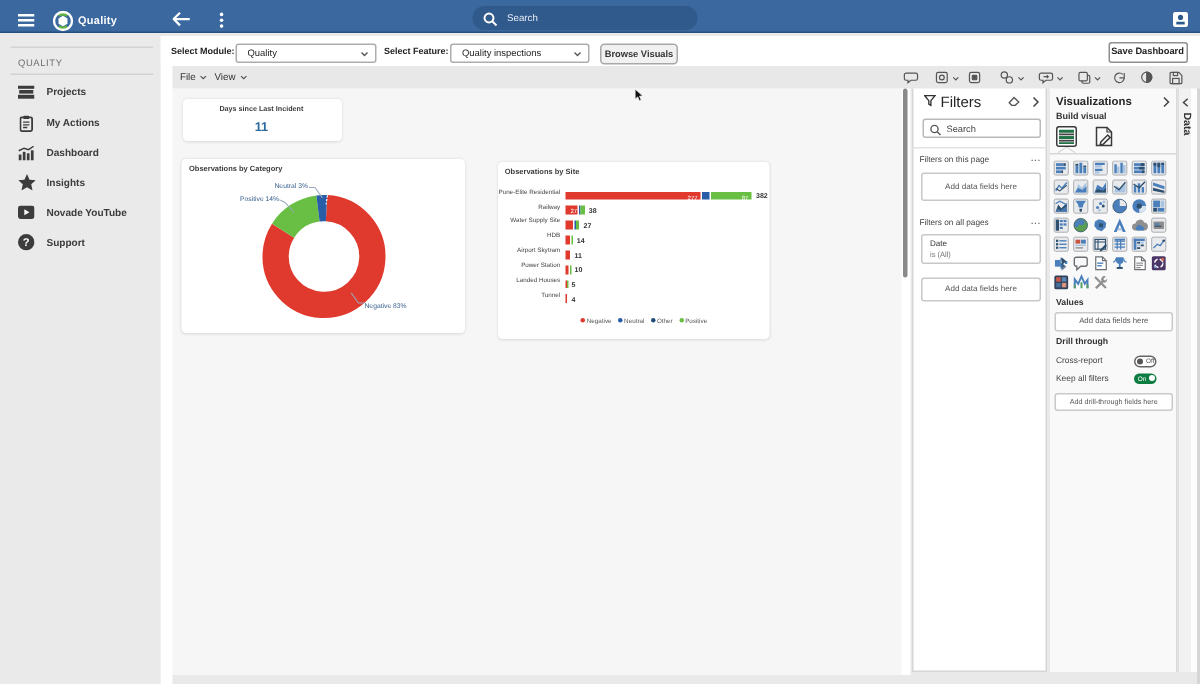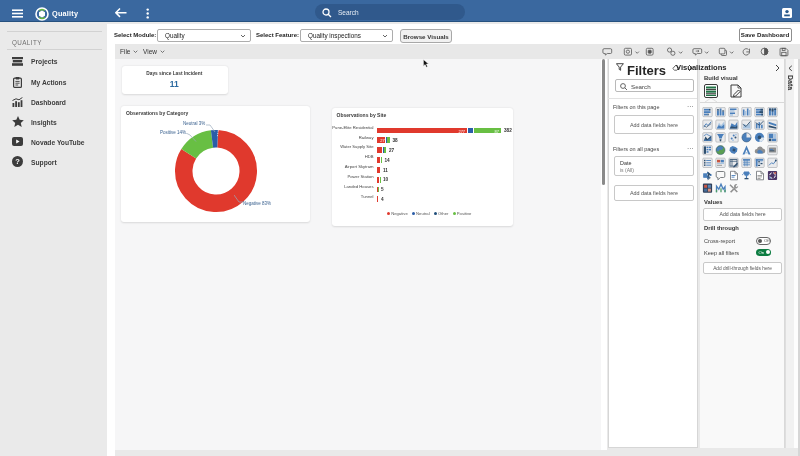--- a/index.html
+++ b/index.html
@@ -281,21 +281,21 @@
     </div>
   </div>
 
   <div class="abs" id="scrolltrack"></div>
   <div class="abs" id="scrollthumb"></div>
 
   <div class="abs" id="filters"></div>
   <svg class="abs" style="left:616px;top:63px" width="8" height="8" fill="none" stroke="#333" stroke-width="0.9">
       <path d="M0.4 0.7 h7 l-2.8 3.4 v3.2 l-1.4 -0.9 v-2.3 Z"></path>
     </svg>
-  <div class="abs" style="left:627px;top:62.5px;font-size:13px;font-weight:bold;color:#252525">Filters</div>
+  <div class="abs" style="left:627px;top:62.5px;font-size:10px;font-weight:normal;color:#252525">Filters</div>
   <svg class="abs" style="left:672px;top:64px" width="8" height="7" fill="none" stroke="#555" stroke-width="0.9">
       <path d="M0.8 4.5 L4 1 L7.2 4 L4.8 6.2 L2.5 6.2 Z"></path>
     </svg>
   <svg class="abs" style="left:688px;top:63.5px" width="5" height="8" fill="none" stroke="#444" stroke-width="1">
       <path d="M1 1 L4 4 L1 7"></path>
     </svg>
   <div class="abs" style="left:614.5px;top:79px;width:79px;height:13px;background:#fff;border:1px solid #b9b9b9;border-radius:2px"></div>
   <svg class="abs" style="left:620px;top:82.5px" width="8" height="8">
       <circle cx="3" cy="3" r="2.4" fill="none" stroke="#555" stroke-width="0.9"></circle>
       <line x1="4.8" y1="4.8" x2="7" y2="7" stroke="#555" stroke-width="0.9"></line>
@@ -307,21 +307,21 @@
   <div class="fbox" style="left:614px;top:114.5px;width:80px;height:19px;line-height:18px">Add data fields here</div>
   <div class="fhdr" style="left:613px;top:145.5px">Filters on all pages</div>
   <div class="abs" style="left:687px;top:142px;font-size:8px;color:#666">...</div>
   <div class="fbox" style="left:614px;top:156px;width:80px;height:20px;text-align:left">
     <div style="margin:2.5px 0 0 5px;color:#333">Date</div>
     <div style="margin:1.5px 0 0 5px;color:#777;font-size:5px">is (All)</div>
   </div>
   <div class="fbox" style="left:614px;top:184.5px;width:80px;height:16px;line-height:15px">Add data fields here</div>
 
   <div class="abs" id="vizpanel"></div>
-  <div class="abs" style="left:676px;top:62.5px;font-size:7.6px;font-weight:bold;color:#252525">Visualizations</div>
+  <div class="abs" style="left:704px;top:62.5px;font-size:7.6px;font-weight:bold;color:#252525">Visualizations</div>
   <svg class="abs" style="left:775px;top:63.5px" width="5" height="8" fill="none" stroke="#444" stroke-width="1">
       <path d="M1 1 L4 4 L1 7"></path>
     </svg>
   <div class="abs" style="left:704px;top:75px;font-size:6px;font-weight:bold;color:#333">Build visual</div>
   <div class="abs" style="left:703.5px;top:83.5px;width:14px;height:14px;background:#fff;border:1.3px solid #3a3a3a;border-radius:2px"></div>
   <svg class="abs" style="left:705.5px;top:85.5px" width="10" height="10">
       <rect x="0" y="0.5" width="10" height="2" fill="#217346"></rect>
       <rect x="0" y="3" width="10" height="1.2" fill="#444"></rect>
       <rect x="0" y="4.7" width="10" height="2" fill="#217346"></rect>
       <rect x="0" y="7.2" width="10" height="1.2" fill="#444"></rect>

